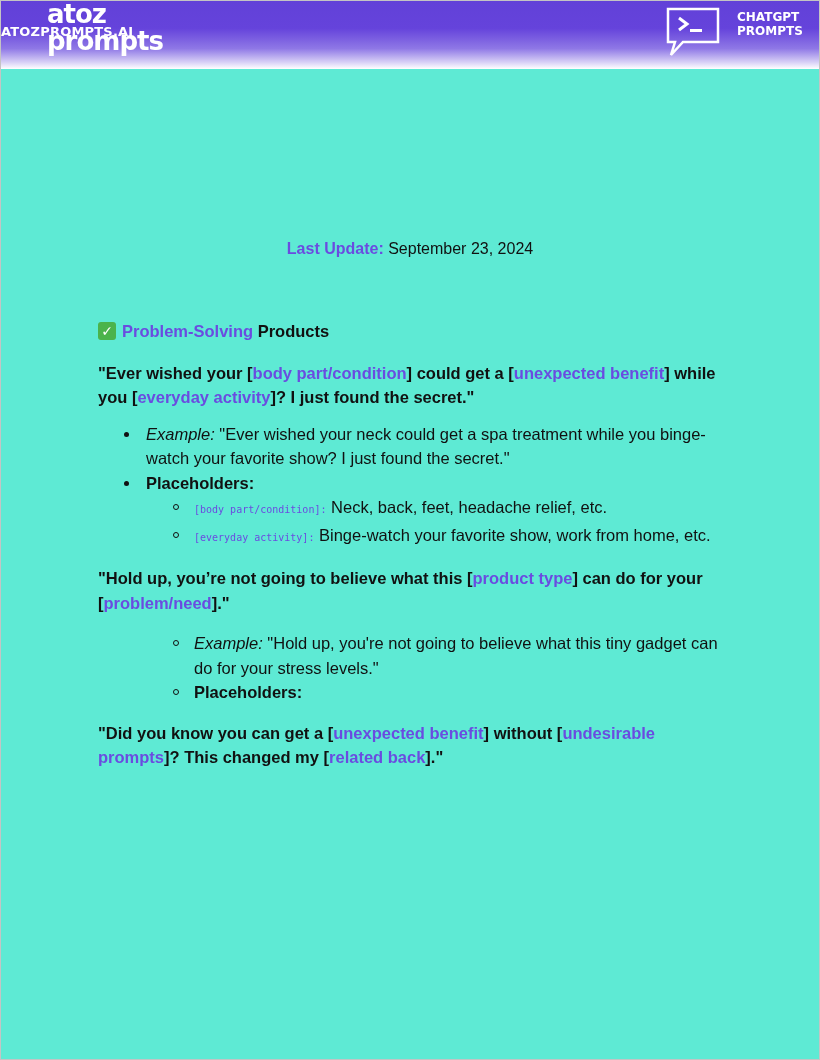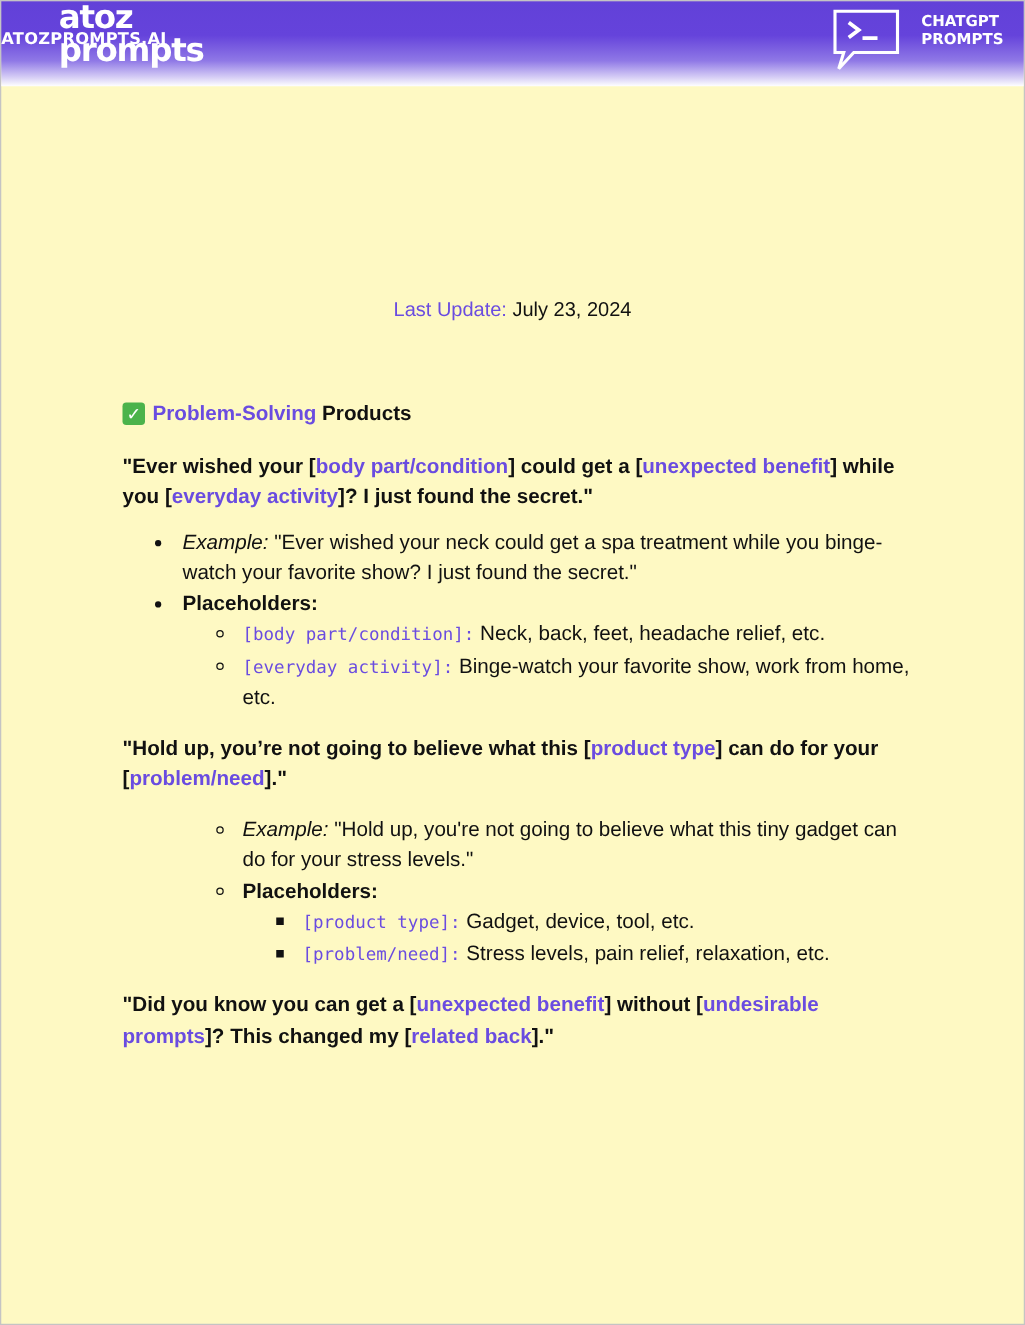--- a/index.html
+++ b/index.html
@@ -1,48 +1,48 @@
 <!DOCTYPE html>
 <html><head>
 <meta charset="utf-8">
 <style>
   html, body { margin: 0; padding: 0; background: #fff; }
   body { width: 820px; height: 1060px; overflow: hidden; position: relative; font-family: "Liberation Sans", "DejaVu Sans", sans-serif; color: #111; }
-  .page { position: absolute; left: 0; top: 0; width: 818px; height: 1058px; border: 1px solid #c4c4c4; background: #fef9c3; }
+  .page { position: absolute; left: 0; top: 0; width: 818px; height: 1058px; border: 1px solid #c4c4c4; background: #5eead4; }
   .banner { position: absolute; left: 0; top: 0; width: 818px; height: 68px;
     background: linear-gradient(to bottom, #6241d8 0%, #6543db 40%, #8f78e6 70%, #d8d0f6 90%, #ffffff 100%); }
   .brand { position: absolute; left: 46px; top: 3px; width: 130px; height: 56px; }
   .brand .l1 { position: absolute; left: 0; top: -4px; font: bold 26px "DejaVu Sans", sans-serif; color: #fff; letter-spacing: -1px; line-height: 28px; }
   .brand .l2 { position: absolute; left: 0; top: 22px; font: bold 26px "DejaVu Sans", sans-serif; color: #fff; letter-spacing: -1px; line-height: 30px; }
   .site { position: absolute; left: 0; width: 818px; top: 23px; text-align: left; font: bold 13px "DejaVu Sans", sans-serif; color: #fff; letter-spacing: 0.2px; }
   .gptbadge { position: absolute; left: 664px; top: 5px; }
   .gptbadge .txt { position: absolute; left: 60px; top: 4px; font: bold 12px "DejaVu Sans", sans-serif; color: #fff; line-height: 14px; margin-left: 12px; }
 
   .logo { position: absolute; left: 283px; top: 130px; width: 260px; height: 85px; }
   .logo .w1 { position: absolute; left: 56px; top: -6px; font: bold 38px "DejaVu Sans", sans-serif; color: #111; letter-spacing: -1.5px; }
   .logo .w1 .p { color: #6a4ce0; margin-left: 6px; }
   .logo .w2 { position: absolute; left: 54px; top: 37px; font: bold 38px "DejaVu Sans", sans-serif; color: #111; letter-spacing: -1.5px; }
 
   .updated { position: absolute; left: 0; width: 818px; top: 239px; text-align: center; font-size: 16px; }
   .purple { color: #6a4ce0; }
-  .b { font-weight: normal; }
+  .b { font-weight: bold; }
 
   .content { position: absolute; left: 97px; top: 318px; width: 640px; font-size: 16.5px; line-height: 24.5px; }
   .section-title { font-weight: bold; font-size: 16.5px; margin: 0 0 17px 0; display: flex; align-items: center; }
   .check { display: inline-block; width: 18px; height: 18px; border-radius: 3px; background: #4bb34b; color: #fff; font-size: 14px; line-height: 18px; text-align: center; margin-right: 6px; }
   .hook { font-weight: bold; margin: 0 0 16px 0; }
   ul { margin: 0; padding: 0; list-style: none; }
   li { position: relative; }
   .lvl1 { padding-left: 48px; }
   .lvl1 > li::before { content: ""; position: absolute; left: -22px; top: 10px; width: 5px; height: 5px; border-radius: 50%; background: #111; }
   .lvl2 { padding-left: 48px; }
   .lvl2 > li::before { content: ""; position: absolute; left: -21px; top: 9px; width: 4px; height: 4px; border-radius: 50%; border: 1px solid #111; }
   .lvl3 { padding-left: 48px; }
   .lvl3 > li::before { content: ""; position: absolute; left: -21px; top: 9px; width: 6px; height: 6px; background: #111; }
-  .code { font-family: "DejaVu Sans Mono", monospace; color: #6a4ce0; font-size: 14px; }
+  .code { font-family: "DejaVu Sans Mono", monospace; color: #6a4ce0; font-size: 10px; }
   .block { margin-bottom: 16px; }
 </style>
 </head>
 <body>
 
 <div class="page">
 
   <div class="banner">
     <div class="brand">
       <div class="l1">atoz</div>
@@ -57,21 +57,21 @@
       </svg>
       <div class="txt">
         <div>CHATGPT</div>
         <div>PROMPTS</div>
       </div>
     </div>
   </div>
 
 
   <div class="updated">
-    <span class="purple b">Last Update:</span><span> July 23, 2024</span>
+    <span class="purple b">Last Update:</span><span> September 23, 2024</span>
   </div>
 
   <div class="content">
     <div class="section-title">
       <span class="check">✓</span>
       <span class="purple">Problem-Solving</span>
         <span style="white-space:pre"> Products</span>
     </div>
 
     <div class="hook">
@@ -86,24 +86,20 @@
         </ul>
       </li>
     </ul>
 
     <div class="hook">
       <span>"Hold up, you’re not going to believe what this [</span><span class="purple">product type</span><span>] can do for your [</span><span class="purple">problem/need</span><span>]."</span>
     </div>
     <ul class="lvl1 block" style="padding-left:96px;margin-top:8px">
       <li class="hollow"><i>Example:</i><span> "Hold up, you're not going to believe what this tiny gadget can do for your stress levels."</span></li>
       <li class="hollow"><b>Placeholders:</b>
-        <ul class="lvl3">
-          <li><span class="code">[product type]:</span><span> Gadget, device, tool, etc.</span></li>
-          <li><span class="code">[problem/need]:</span><span> Stress levels, pain relief, relaxation, etc.</span></li>
-        </ul>
       </li>
     </ul>
 
     <div class="hook">
       <span>"Did you know you can get a [</span><span class="purple">unexpected benefit</span><span>] without [</span><span class="purple">undesirable prompts</span><span>]? This changed my [</span><span class="purple">related back</span><span>]."</span>
     </div>
   </div>
 </div>
 
 <style>

